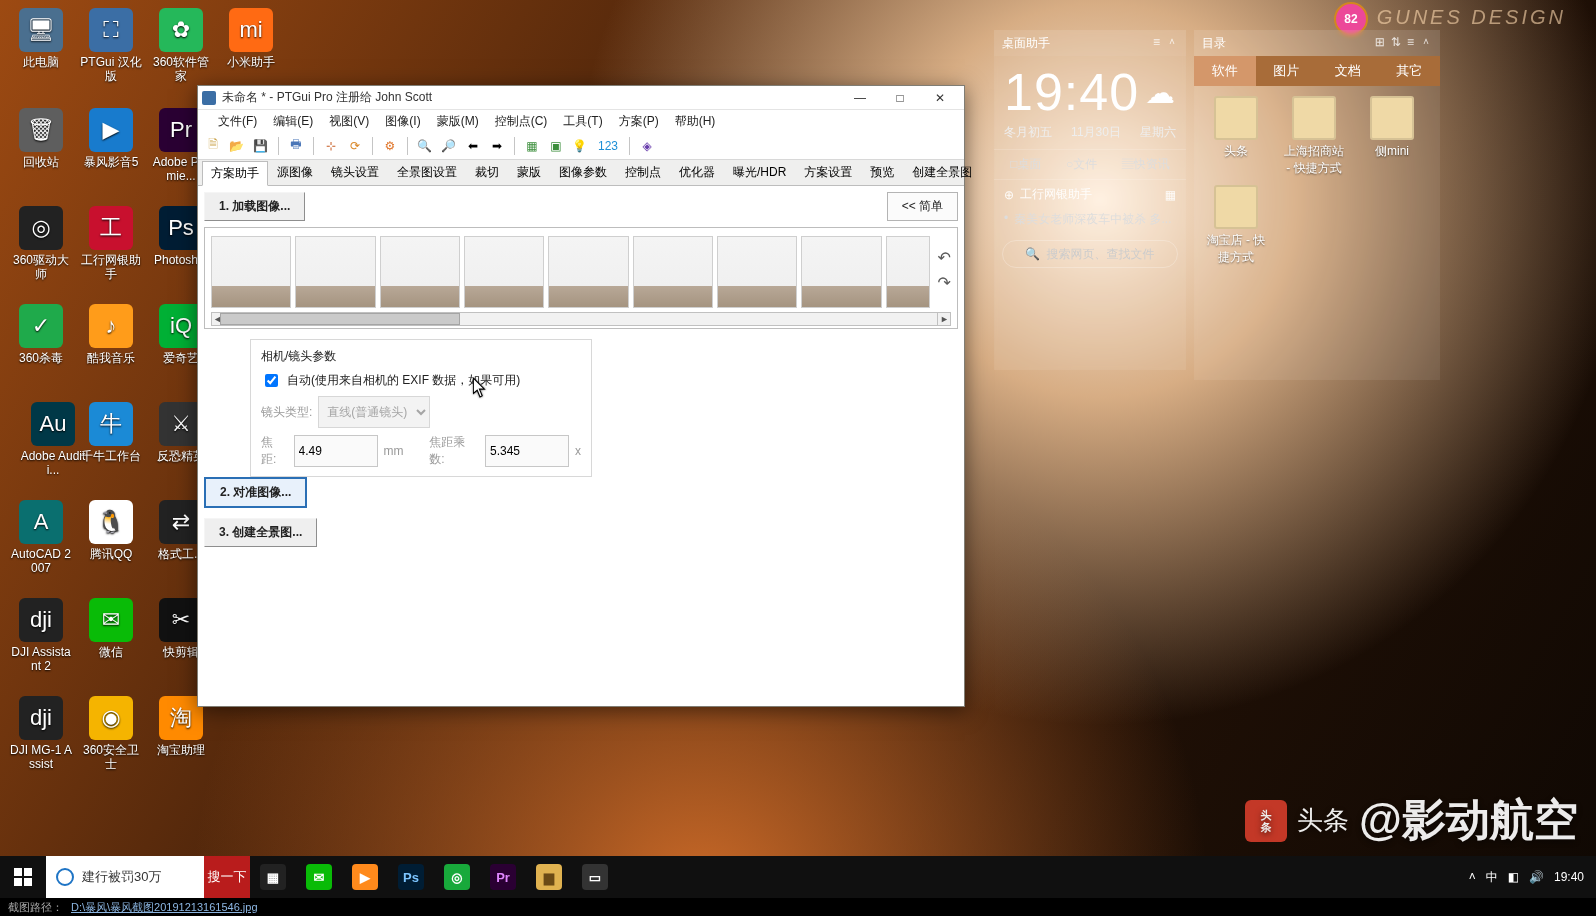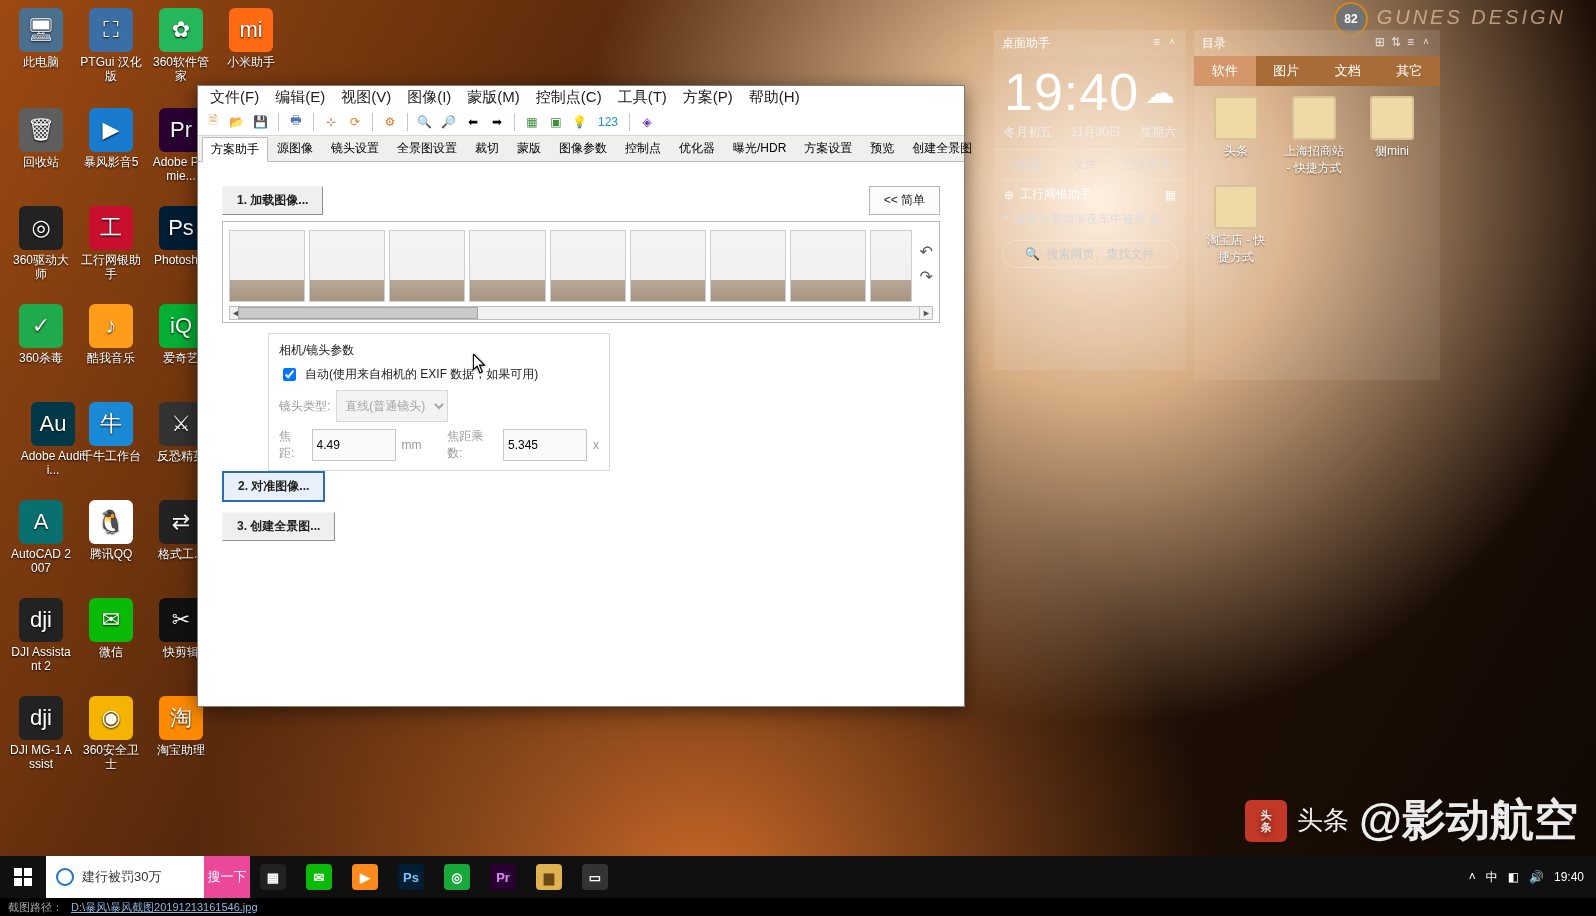--- a/index.html
+++ b/index.html
@@ -19,21 +19,21 @@
       radial-gradient(circle at 1100px 200px,#fff0e0 0%,#d7ad84 15%,rgba(215,173,132,0) 40%),
       radial-gradient(circle at 700px 900px,#cb6a28 0%,rgba(203,106,40,0) 40%),
       linear-gradient(120deg,#9d4a12 0%,#2d1608 50%,#0f0803 100%);
   }
   .wallpaper-brand{
     position:absolute;top:6px;right:30px;color:#fdd9af;opacity:.6;
     font-style:italic;letter-spacing:3px;font-size:20px;
   }
   .battery-badge{
     position:absolute;top:2px;right:228px;width:34px;height:34px;border-radius:50%;
-    background:#737373;border:2px solid #d28720;display:flex;align-items:center;justify-content:center;
+    background:#ec4899;border:2px solid #d28720;display:flex;align-items:center;justify-content:center;
     color:#fff;font-size:12px;font-weight:bold;
   }
 
   
   .desktop{position:absolute;inset:0;}
   .dicon{
     position:absolute;width:66px;display:flex;flex-direction:column;align-items:center;
     color:#fff;font-size:12px;text-align:center;text-shadow:0 1px 2px #000;
   }
   .dicon .ibox{
@@ -81,32 +81,32 @@
     display:flex;flex-direction:column;
   }
   .titlebar{
     height:24px;display:flex;align-items:center;padding:0 4px;font-size:12px;color:#333;
     background:#fff;border-bottom:1px solid #e4e4e4;
   }
   .titlebar .tico{width:14px;height:14px;background:#3b6ea5;border-radius:2px;margin-right:6px;}
   .titlebar .spacer{flex:1;}
   .winbtn{width:40px;height:22px;display:flex;align-items:center;justify-content:center;cursor:pointer;color:#333;font-size:12px;}
 
-  .menubar{height:22px;display:flex;align-items:center;padding:0 4px;font-size:15px;color:var(--menu-text);}
+  .menubar{height:22px;display:flex;align-items:center;padding:0 12px;font-size:12px;color:var(--menu-text);}
   .menubar span{padding:2px 8px;cursor:pointer;}
 
   .toolbar{height:28px;display:flex;align-items:center;padding:0 4px;gap:2px;border-bottom:1px solid #d8d8d8;}
   .tbtn{width:22px;height:22px;border:1px solid transparent;border-radius:2px;display:flex;align-items:center;justify-content:center;cursor:pointer;font-size:12px;}
   .tsep{width:1px;height:18px;background:#c5c5c5;margin:0 4px;}
 
   .tabstrip{height:26px;display:flex;align-items:flex-end;padding:0 4px;background:var(--tab-bg);font-size:12px;border-bottom:1px solid #bdbdbd;}
   .tabstrip .tab{padding:3px 8px;cursor:pointer;border:1px solid transparent;white-space:nowrap;}
   .tabstrip .tab.active{background:#fff;border-color:#bdbdbd #bdbdbd #fff #bdbdbd;position:relative;top:1px;}
 
-  .client{flex:1;background:#fff;position:relative;padding:24px;font-size:12px;color:#222;}
+  .client{flex:1;background:#fff;position:relative;padding:6px;font-size:12px;color:#222;}
   .stepbtn{
     display:inline-block;min-width:80px;padding:5px 14px;background:#efefef;font-weight:bold;
     border:1px solid #8e8e8e;border-top-color:#f5f5f5;border-left-color:#f5f5f5;cursor:pointer;
   }
   .stepbtn.active{border:2px solid #2a6fb5;background:#e8f1fb;}
   .simplebtn{float:right;padding:5px 14px;border:1px solid #b4b4b4;background:#fbfbfb;cursor:pointer;}
 
   .thumbstrip{margin-top:6px;border:1px solid #bdbdbd;padding:8px 6px 2px 6px;}
   .thumbs{display:flex;gap:4px;overflow:hidden;}
   .thumb{width:88px;height:72px;border:1px solid #cfcfcf;background:linear-gradient(#f4f4f4 0%,#f0f0f0 70%,var(--earth) 70%,#a59480 100%);}
@@ -131,21 +131,21 @@
   .cursor svg{filter:drop-shadow(0 0 1px rgba(0,0,0,.6));}
 
   
   .taskbar{
     position:absolute;left:0;bottom:18px;right:0;height:42px;background:#101010;
     display:flex;align-items:stretch;color:#fff;
   }
   .tb-btn{width:46px;display:flex;align-items:center;justify-content:center;cursor:pointer;}
   .tb-search{width:158px;background:#fff;color:#333;display:flex;align-items:center;padding:0 10px;font-size:13px;cursor:text;}
   .tb-search .eico{width:18px;height:18px;border:2px solid #1e74c5;border-radius:50%;margin-right:8px;position:relative;}
-  .tb-next{width:46px;background:#ec4899;color:#fff;display:flex;align-items:center;justify-content:center;font-size:13px;cursor:pointer;}
+  .tb-next{width:46px;background:#b91c1c;color:#fff;display:flex;align-items:center;justify-content:center;font-size:13px;cursor:pointer;}
   .taskbar .spacer{flex:1;}
   .tb-app{width:46px;display:flex;align-items:center;justify-content:center;position:relative;cursor:pointer;}
   .tb-app .sq{width:26px;height:26px;border-radius:4px;display:flex;align-items:center;justify-content:center;font-size:13px;font-weight:bold;}
   .tb-tray{display:flex;align-items:center;gap:10px;padding:0 12px;font-size:12px;color:#fff;}
   .statusbar{
     position:absolute;left:0;bottom:0;right:0;height:18px;background:#000;color:#aaa;
     font-size:11px;display:flex;align-items:center;padding:0 8px;gap:8px;
   }
   .statusbar a{color:#8cb6e2;cursor:pointer;text-decoration:underline;}
 
@@ -334,20 +334,28 @@
         <div>侧mini</div>
       </div>
       <div class="fcell">
         <div class="fi"></div>
         <div>淘宝店 - 快捷方式</div>
       </div>
     </div>
 </div>
 
 <div class="app">
+  <div class="titlebar">
+    <span class="tico"></span>
+    <span>未命名 * - PTGui Pro 注册给 John Scott</span>
+    <span class="spacer"></span>
+    <span class="winbtn">—</span>
+    <span class="winbtn">□</span>
+    <span class="winbtn close">✕</span>
+  </div>
   <div class="menubar" id="menubar">
       <span>文件(F)</span>
       <span>编辑(E)</span>
       <span>视图(V)</span>
       <span>图像(I)</span>
       <span>蒙版(M)</span>
       <span>控制点(C)</span>
       <span>工具(T)</span>
       <span>方案(P)</span>
       <span>帮助(H)</span>

